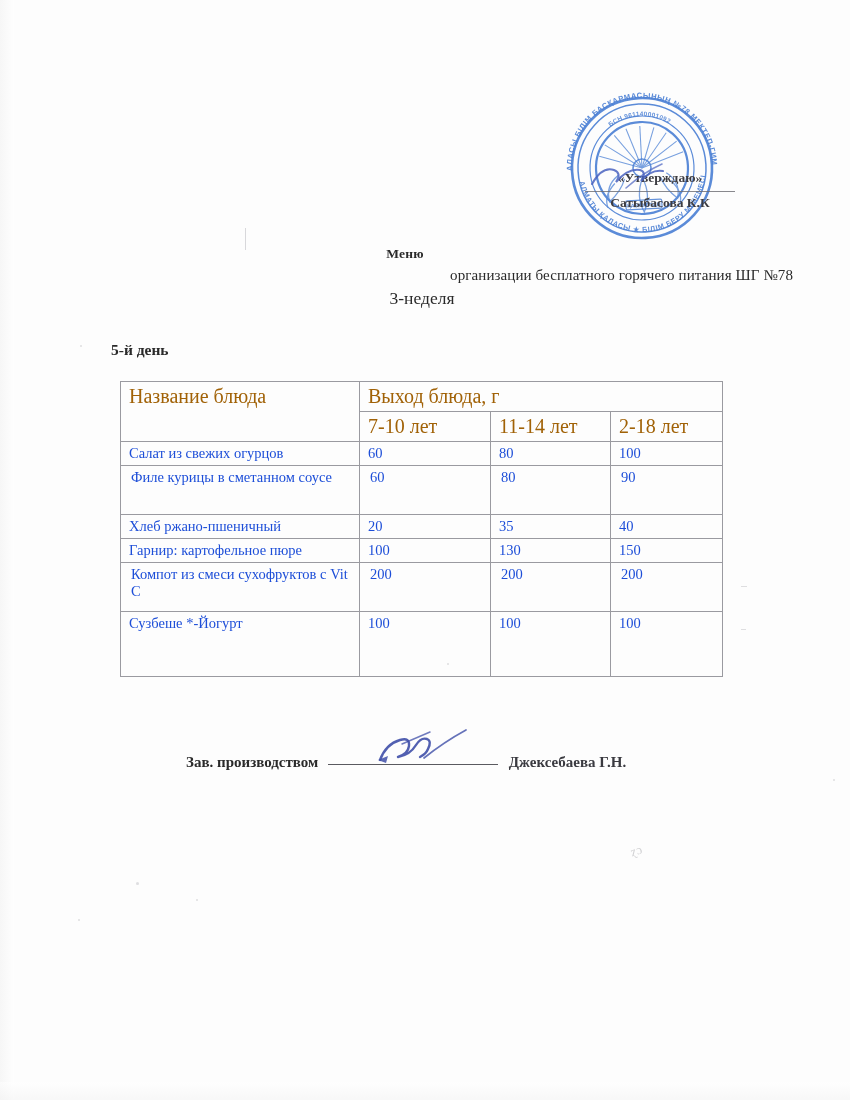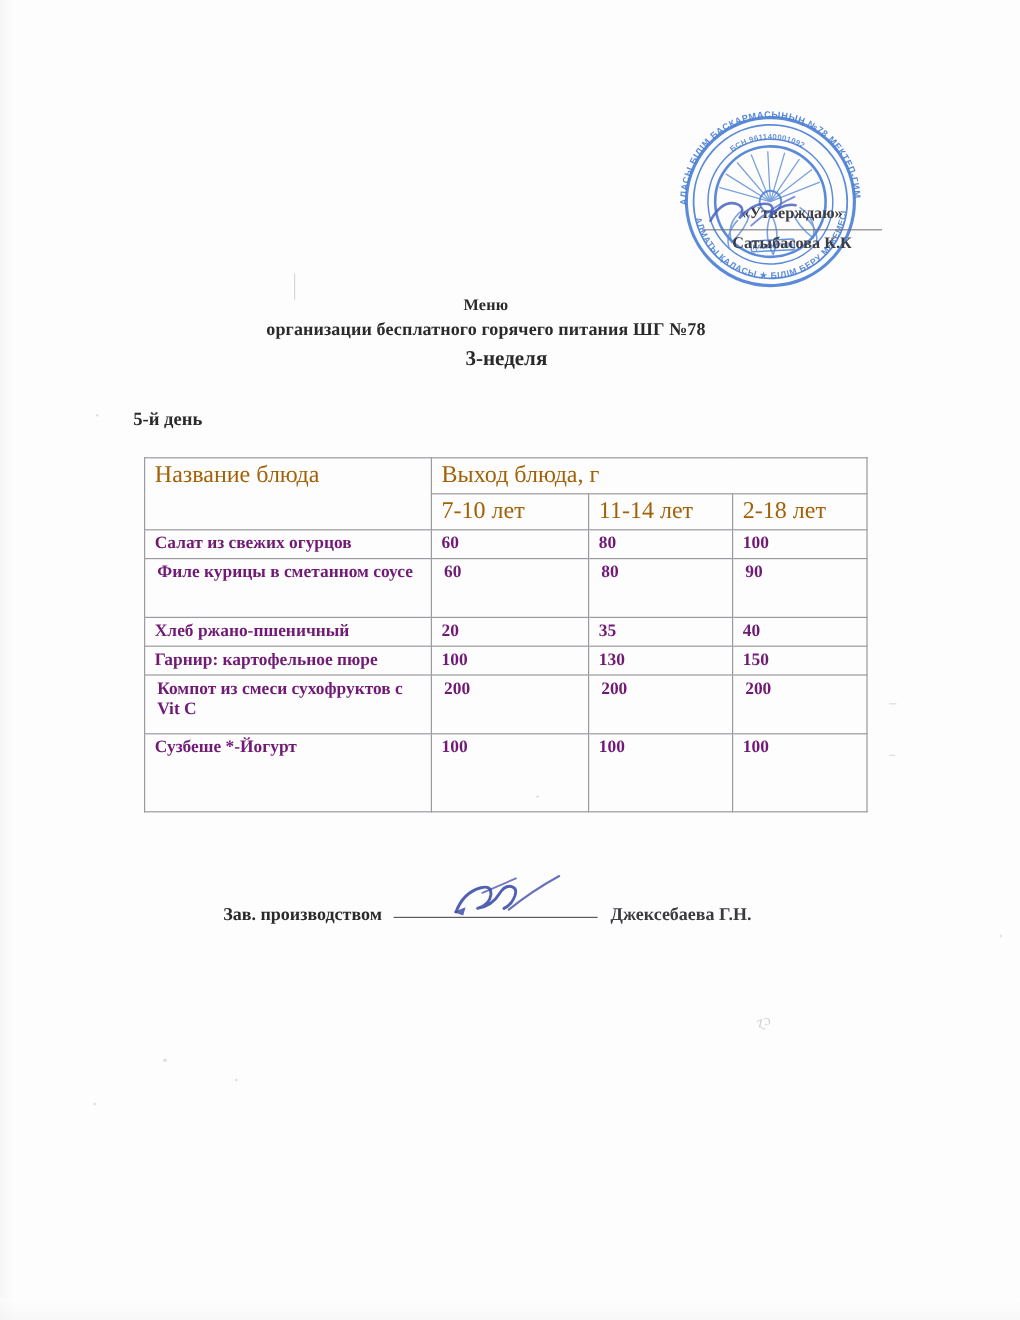--- a/index.html
+++ b/index.html
@@ -96,33 +96,34 @@
     left: 17px; top: 246px;
     width: 776px;
     text-align: center;
   }
   .t-menu {
     font-weight: bold;
     font-size: 13.5px;
     letter-spacing: .2px;
   }
   .t-line {
-    font-weight: bold;
+    font-weight: normal;
     font-size: 15px;
     margin-top: 5px;
     letter-spacing: .1px;
+    text-align: right;
   }
   .t-line2 {
     font-weight: bold;
     font-size: 15px;
     margin-top: 2px;
     letter-spacing: .1px;
   }
   .t-week {
-    font-weight: bold;
+    font-weight: normal;
     font-size: 17.5px;
     margin-top: 4px;
     padding-left: 34px;
   }
 
   .day-label {
     position: absolute;
     left: 111px; top: 341px;
     font-weight: bold;
     font-size: 15.5px;
@@ -135,22 +136,22 @@
     width: 602px;
     border-collapse: collapse;
     table-layout: fixed;
     font-size: 14.5px;
   }
   .menu-table td, .menu-table th {
     border: 1px solid #9a9aa0;
     padding: 3px 7px 3px 8px;
     vertical-align: top;
     text-align: left;
-    font-weight: bold;
-    color: #701a75;
+    font-weight: normal;
+    color: #1d4ed8;
   }
   .menu-table th {
     color: #a16207;
     font-weight: normal;
     font-size: 20px;
   }
   .col-name  { width: 239px; }
   .col-a     { width: 131px; }
   .col-b     { width: 120px; }
   .col-c     { width: 112px; }

